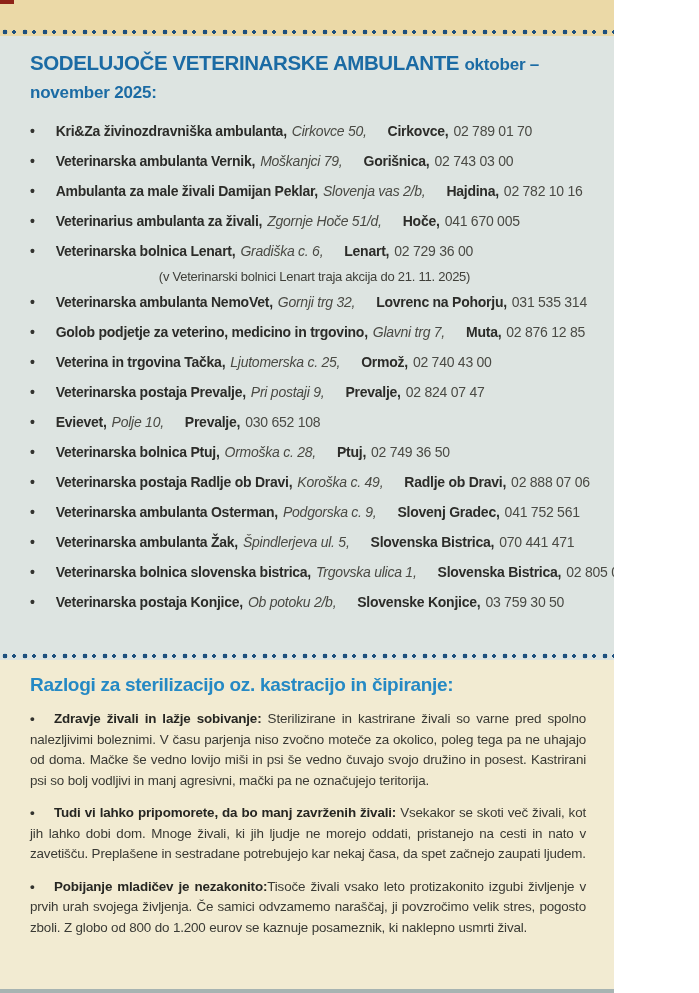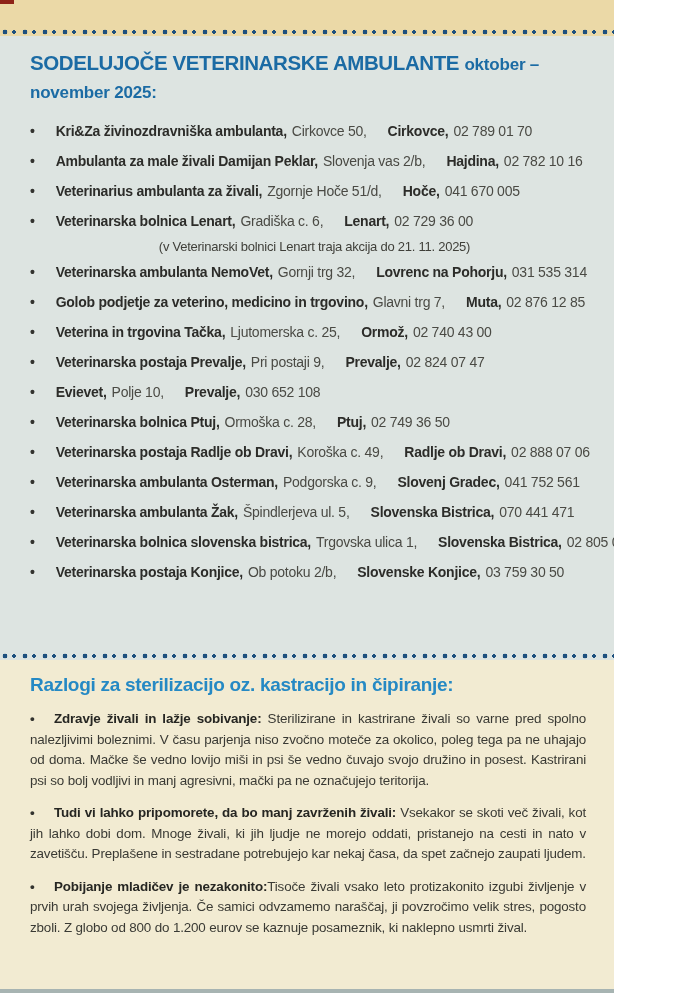--- a/index.html
+++ b/index.html
@@ -40,21 +40,21 @@
   h1 .title-suffix{font-size:17px;letter-spacing:-0.2px;}
   ul.clinic-list{list-style:none;margin:0;padding:0;}
   li.clinic{
     font-size:14px;
     line-height:30px;
     letter-spacing:-0.25px;
     white-space:nowrap;
   }
   .clinic .bullet{color:#33332f;margin-right:5px;font-weight:bold;}
   .c-name,.c-city{font-weight:bold;color:#2c2c29;margin-right:5px;padding-left:16px;}
-  .c-addr{color:#4a4a44;margin-right:5px;}
+  .c-addr{color:#4a4a44;margin-right:5px;font-style:italic;}
   .c-phone{color:#4a4a44;}
   .c-note{
     display:block;
     font-size:13px;
     line-height:21px;
     color:#3f3f39;
     margin-left:9px;
     font-weight:normal;
     text-align:center;
   }
@@ -95,20 +95,23 @@
 
   <div class="divider divider-top"></div>
 
   <section class="clinics">
     <h1><span>SODELUJOČE VETERINARSKE AMBULANTE</span> <span class="title-suffix">oktober – november 2025:</span></h1>
     <ul class="clinic-list" id="clinic-list">
   <li class="clinic">
     <span class="bullet">•</span><span class="c-name">Kri&amp;Za živinozdravniška ambulanta,</span><span class="c-addr">Cirkovce 50,</span><span class="c-city">Cirkovce,</span><span class="c-phone">02 789 01 70</span>
   </li>
 
+  <li class="clinic">
+    <span class="bullet">•</span><span class="c-name">Veterinarska ambulanta Vernik,</span><span class="c-addr">Moškanjci 79,</span><span class="c-city">Gorišnica,</span><span class="c-phone">02 743 03 00</span>
+  </li>
 
   <li class="clinic">
     <span class="bullet">•</span><span class="c-name">Ambulanta za male živali Damijan Peklar,</span><span class="c-addr">Slovenja vas 2/b,</span><span class="c-city">Hajdina,</span><span class="c-phone">02 782 10 16</span>
   </li>
 
   <li class="clinic">
     <span class="bullet">•</span><span class="c-name">Veterinarius ambulanta za živali,</span><span class="c-addr">Zgornje Hoče 51/d,</span><span class="c-city">Hoče,</span><span class="c-phone">041 670 005</span>
   </li>
 
   <li class="clinic">

